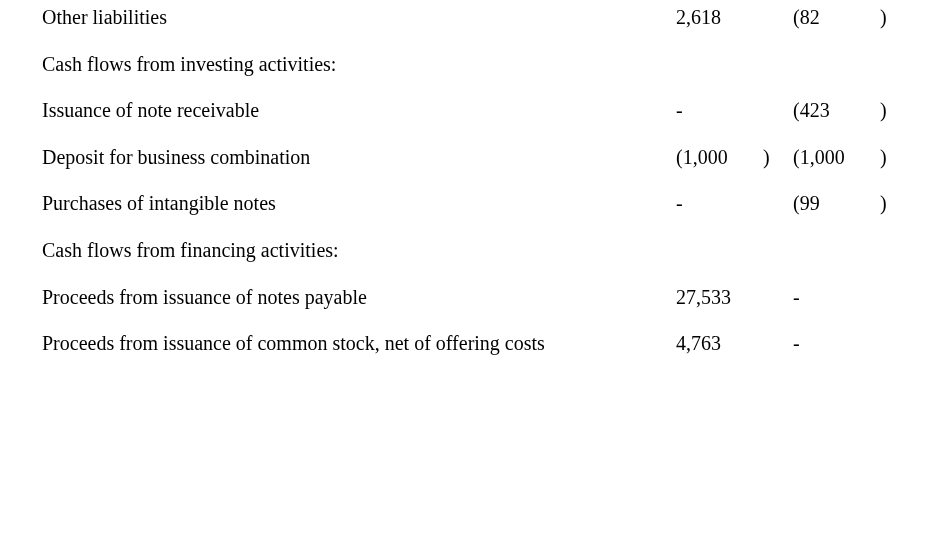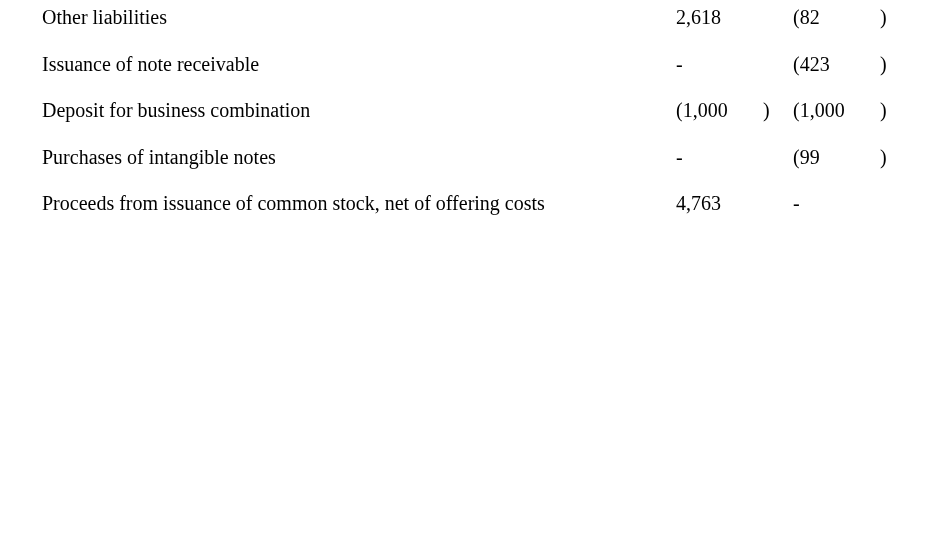--- a/index.html
+++ b/index.html
@@ -61,20 +61,28 @@
     </colgroup>
     <tbody>
         <tr class="item">
     <td class="label">Other liabilities</td>
     <td class="val">2,618</td>
     <td class="paren"></td>
     <td class="val">(82</td>
     <td class="paren">)</td>
     <td class="filler"></td>
   </tr>
+        <tr class="section">
+    <td class="label">Cash flows from investing activities:</td>
+    <td class="val"></td>
+    <td class="paren"></td>
+    <td class="val"></td>
+    <td class="paren"></td>
+    <td class="filler"></td>
+  </tr>
         <tr class="item">
     <td class="label">Issuance of note receivable</td>
     <td class="val">-</td>
     <td class="paren"></td>
     <td class="val">(423</td>
     <td class="paren">)</td>
     <td class="filler"></td>
   </tr>
         <tr class="item">
     <td class="label">Deposit for business combination</td>
@@ -85,20 +93,36 @@
     <td class="filler"></td>
   </tr>
         <tr class="item">
     <td class="label">Purchases of intangible notes</td>
     <td class="val">-</td>
     <td class="paren"></td>
     <td class="val">(99</td>
     <td class="paren">)</td>
     <td class="filler"></td>
   </tr>
+        <tr class="section">
+    <td class="label">Cash flows from financing activities:</td>
+    <td class="val"></td>
+    <td class="paren"></td>
+    <td class="val"></td>
+    <td class="paren"></td>
+    <td class="filler"></td>
+  </tr>
+        <tr class="item">
+    <td class="label">Proceeds from issuance of notes payable</td>
+    <td class="val">27,533</td>
+    <td class="paren"></td>
+    <td class="val">-</td>
+    <td class="paren"></td>
+    <td class="filler"></td>
+  </tr>
         <tr class="item">
     <td class="label">Proceeds from issuance of common stock, net of offering costs</td>
     <td class="val">4,763</td>
     <td class="paren"></td>
     <td class="val">-</td>
     <td class="paren"></td>
     <td class="filler"></td>
   </tr>
       </tbody>
   </table>

